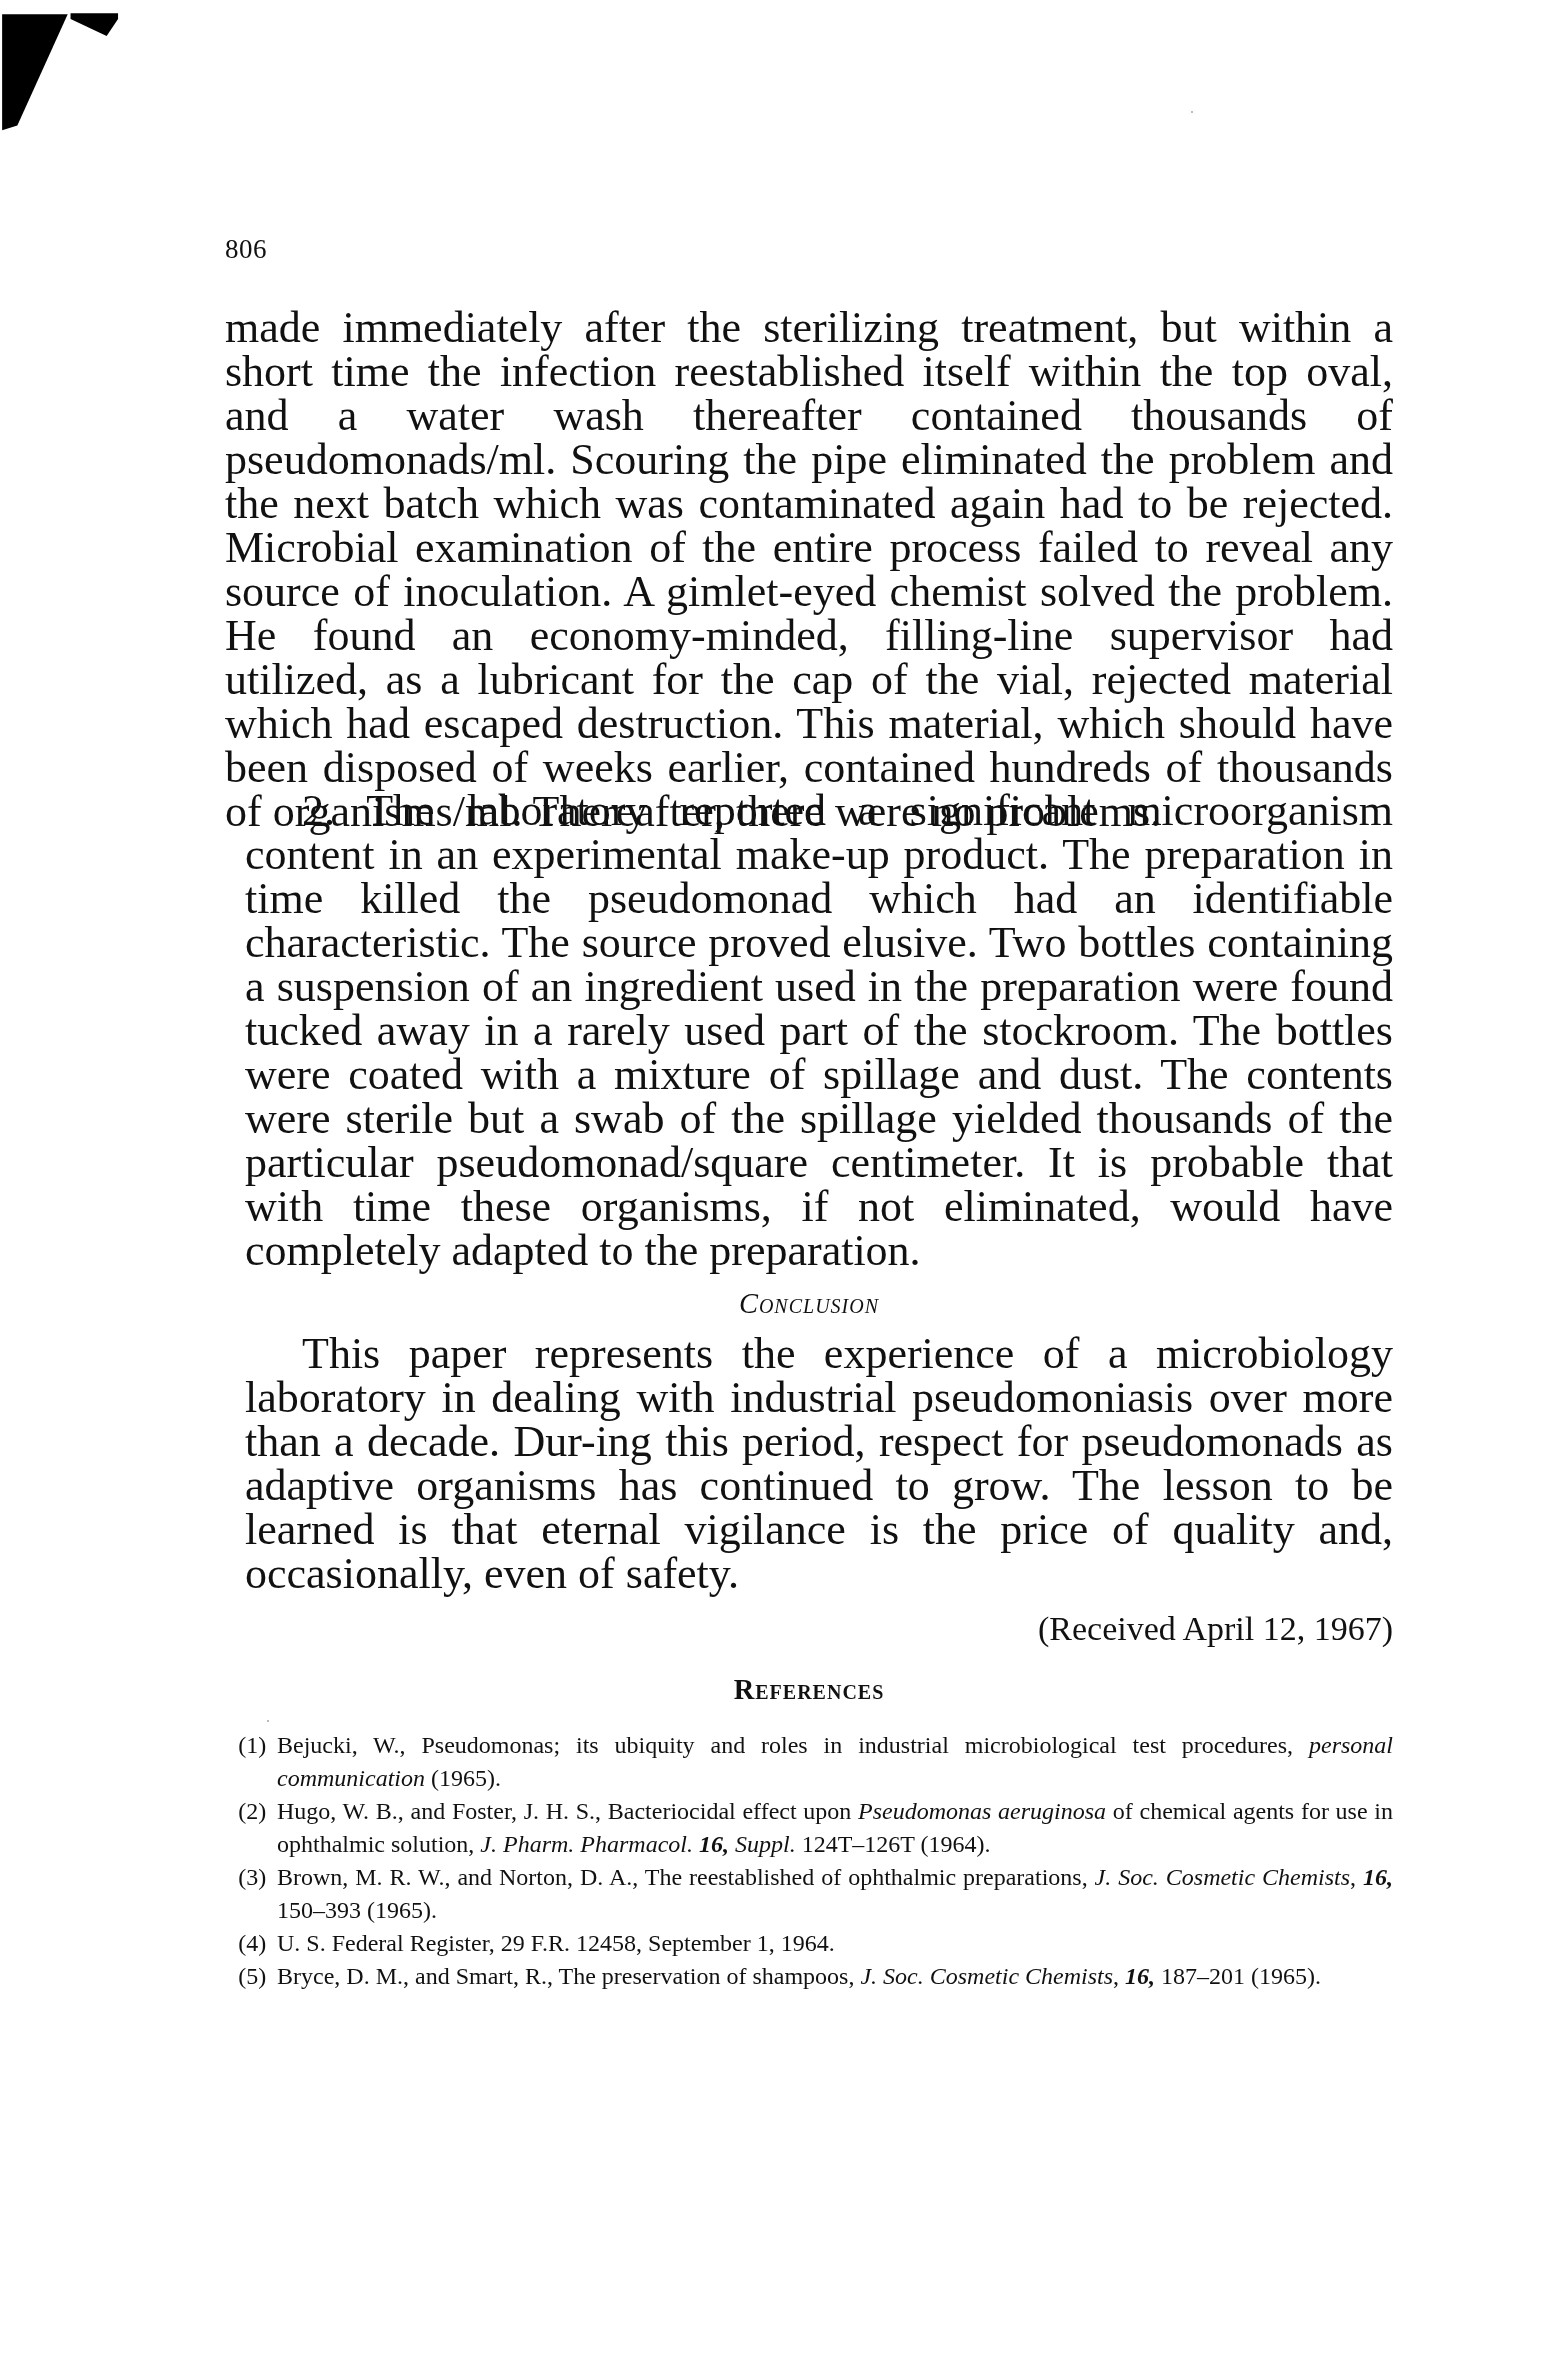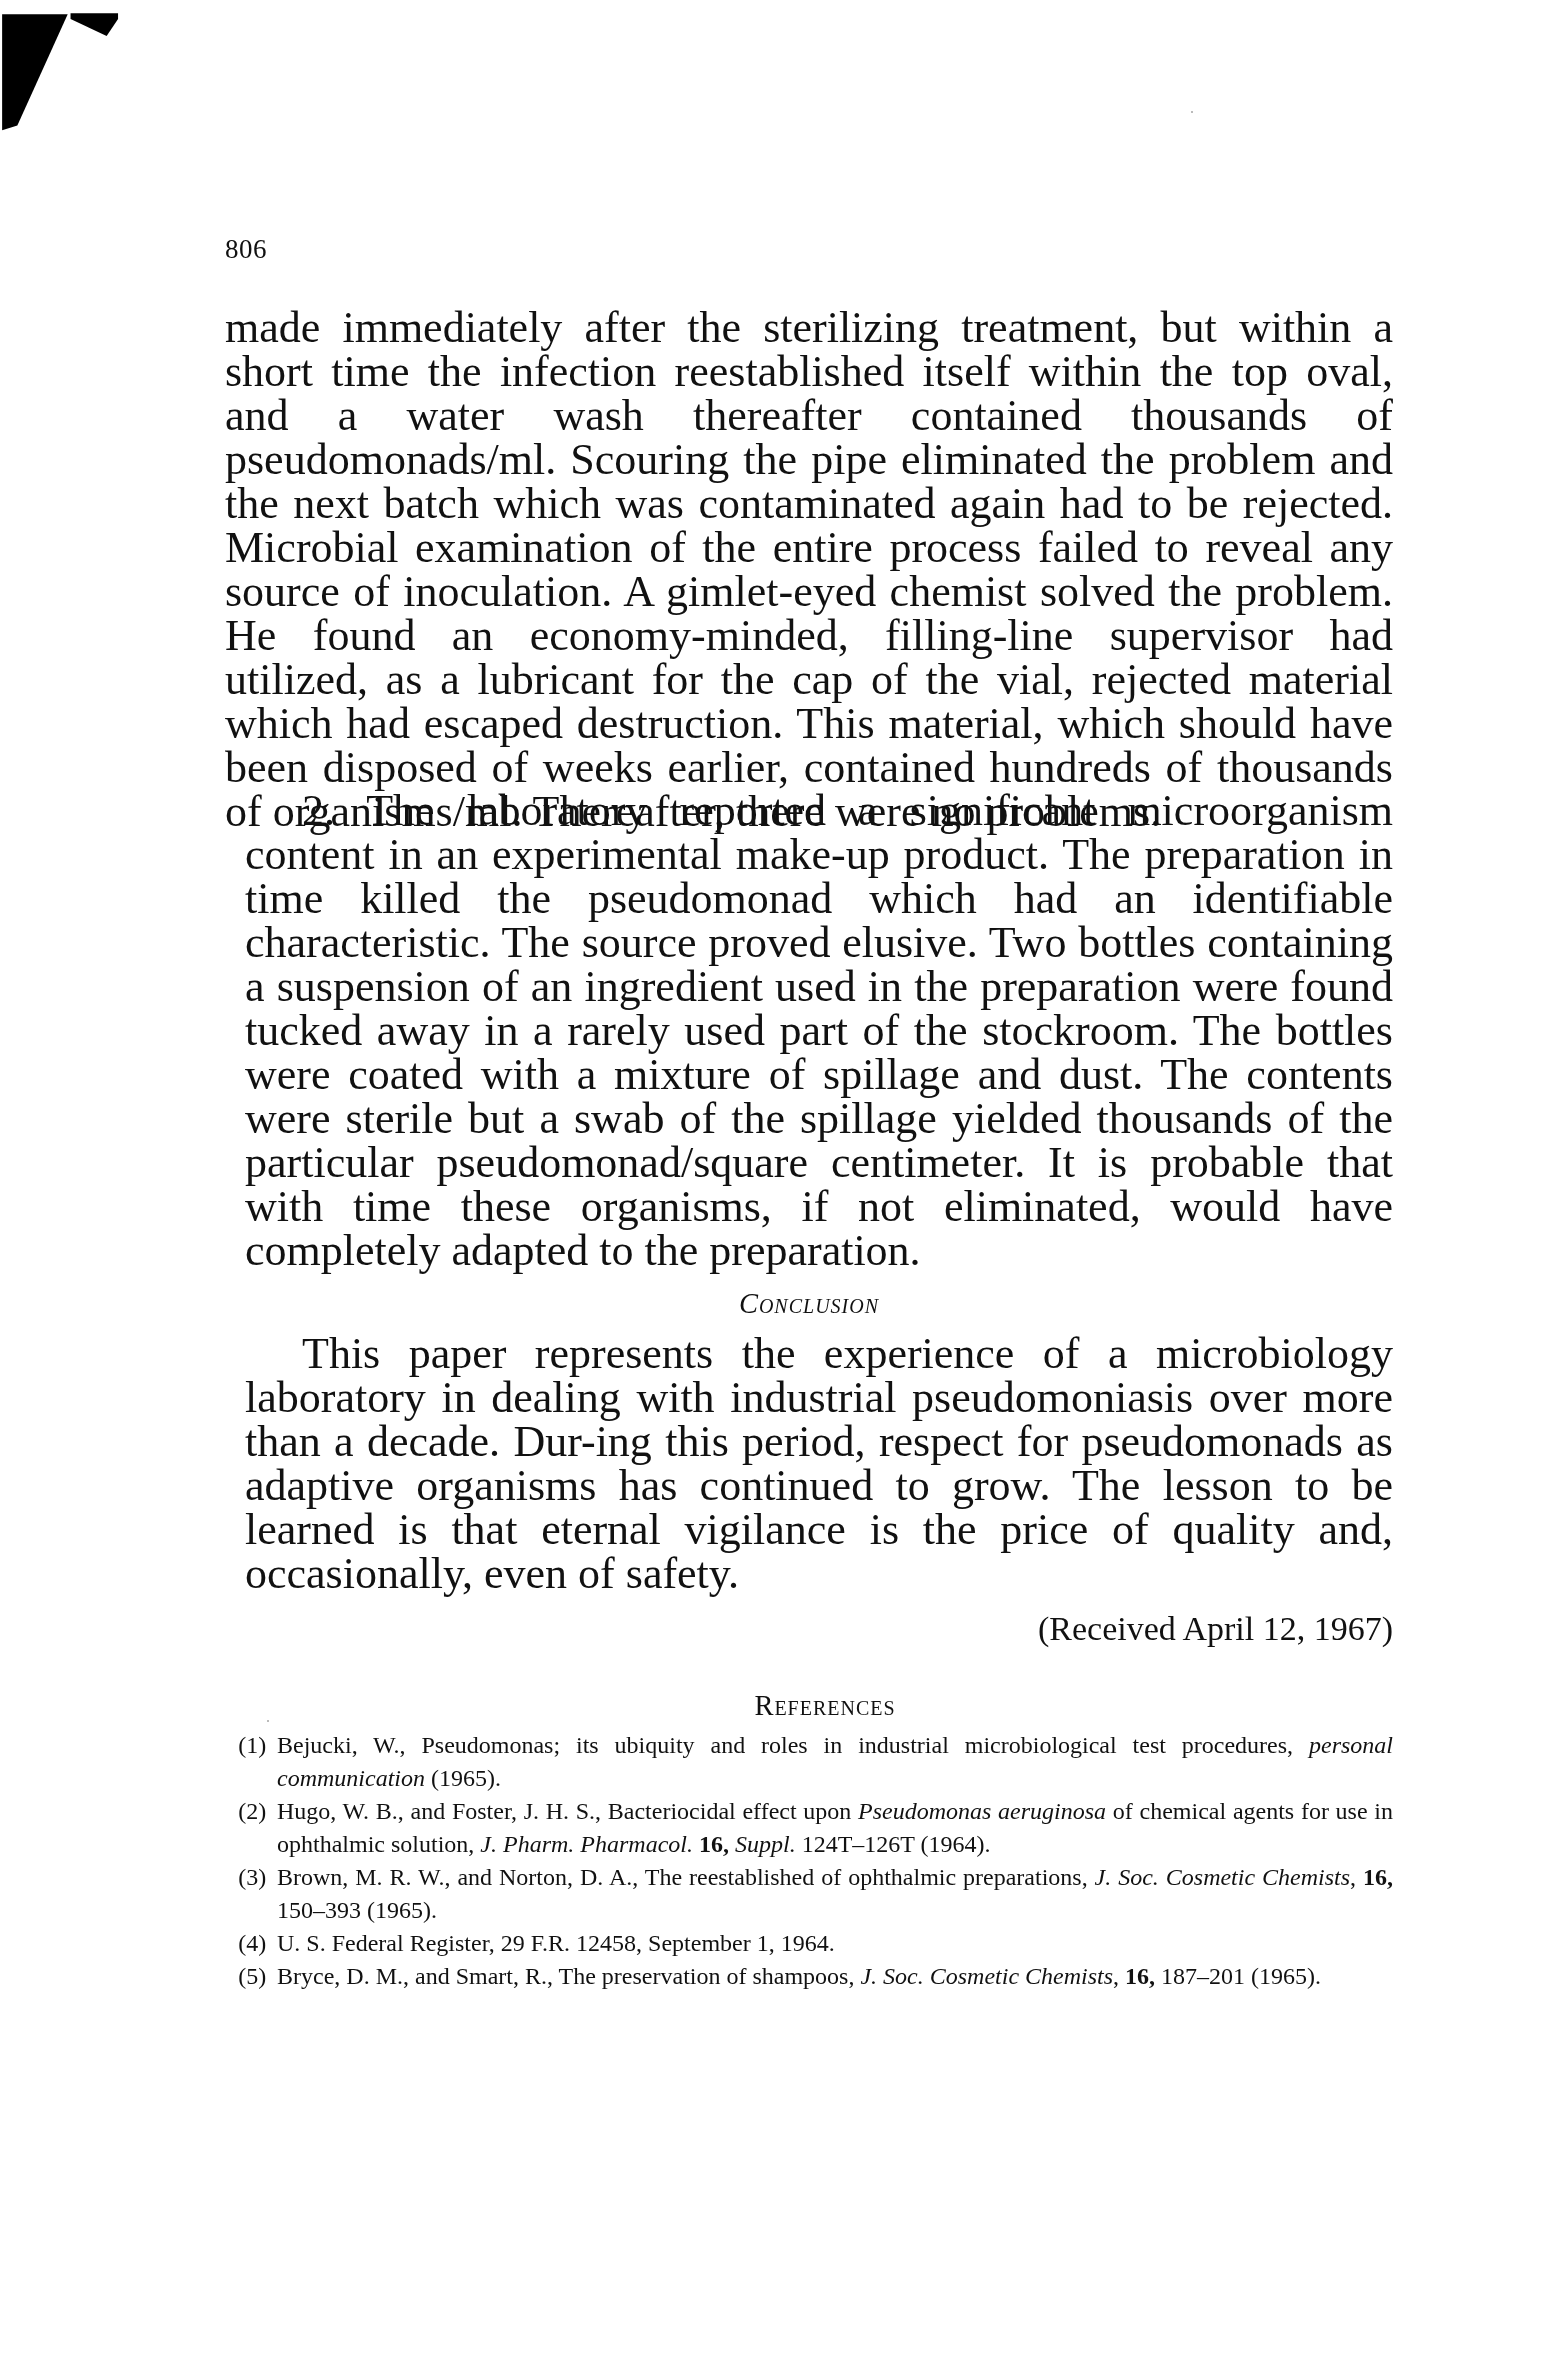--- a/index.html
+++ b/index.html
@@ -100,21 +100,21 @@
       position: relative;
       padding-left: 52px;
       text-align: justify;
     }
     .ref-num {
       position: absolute;
       left: 13.3px;
       top: 0;
     }
     .ref-ital { font-style: italic; }
-    .ref-bold { font-weight: bold; }
+    .ref-bold { font-weight: bold; font-style: italic; }
     .scan-speck {
       position: absolute;
       width: 1.9px;
       height: 1.9px;
       background: #bbbbbb;
     }
   </style>
 </head>
 <body>
 
@@ -136,21 +136,21 @@
 </div>
 
 <h2 class="section-heading" id="conclusion-heading" style="margin:0;font-weight:normal;">Conclusion</h2>
 
 <div class="column" id="conclusion-para">
   <p class="body-text indent">This paper represents the experience of a microbiology laboratory in dealing with industrial pseudomoniasis over more than a decade.  Dur-ing this period, respect for pseudomonads as adaptive organisms has continued to grow.  The lesson to be learned is that eternal vigilance is the price of quality and, occasionally, even of safety.</p>
 </div>
 
 <div class="received">(Received April 12, 1967)</div>
 
-<h2 class="section-heading" id="references-heading" style="margin:16px;font-weight:normal;">References</h2>
+<h2 class="section-heading" id="references-heading" style="margin:0;font-weight:bold;">References</h2>
 
 <ol class="references" id="reference-list">
     <li class="ref-item"><span class="ref-num">(1)</span><span>Bejucki, W., Pseudomonas; its ubiquity and roles in industrial microbiological test procedures, </span><span class="ref-ital">personal communication</span><span> (1965).</span></li>
     <li class="ref-item"><span class="ref-num">(2)</span><span>Hugo, W. B., and Foster, J. H. S., Bacteriocidal effect upon </span><span class="ref-ital">Pseudomonas aeruginosa</span><span> of chemical agents for use in ophthalmic solution, </span><span class="ref-ital">J. Pharm. Pharmacol.</span><span> </span><span class="ref-bold">16,</span><span> </span><span class="ref-ital">Suppl.</span><span> 124T–126T (1964).</span></li>
     <li class="ref-item"><span class="ref-num">(3)</span><span>Brown, M. R. W., and Norton, D. A., The reestablished of ophthalmic preparations, </span><span class="ref-ital">J. Soc. Cosmetic Chemists</span><span>, </span><span class="ref-bold">16,</span><span> 150–393 (1965).</span></li>
     <li class="ref-item"><span class="ref-num">(4)</span><span>U. S. Federal Register, 29 F.R. 12458, September 1, 1964.</span></li>
     <li class="ref-item"><span class="ref-num">(5)</span><span>Bryce, D. M., and Smart, R., The preservation of shampoos, </span><span class="ref-ital">J. Soc. Cosmetic Chemists</span><span>, </span><span class="ref-bold">16,</span><span> 187–201 (1965).</span></li>
   </ol>
 
 <span class="scan-speck" style="left:1191px; top:111px;"></span>

